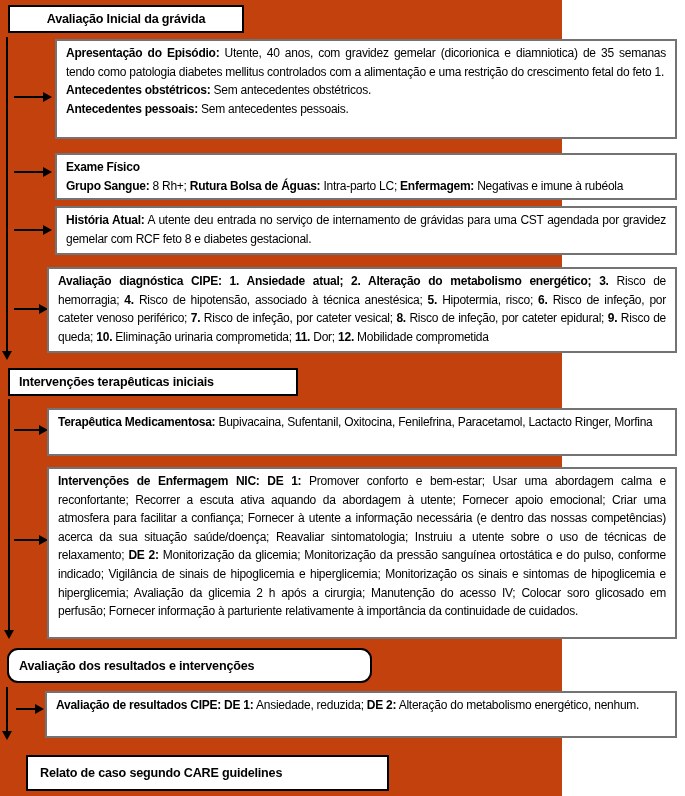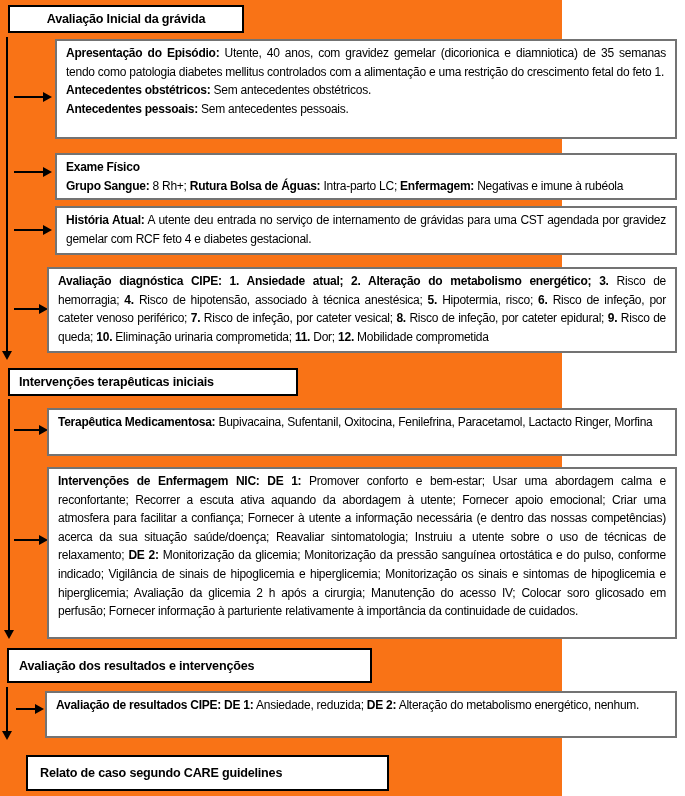--- a/index.html
+++ b/index.html
@@ -1,19 +1,19 @@
 <!DOCTYPE html>
 <html><head>
 <meta charset="utf-8">
 <style>
   html,body { margin:0; padding:0; background:#ffffff; }
   .fc-canvas {
     position:relative;
     width:562px; height:796px;
-    background:#f97316;
+    background:#c2410c;
     color:#000;
     font-family:"Liberation Sans", sans-serif;
     text-decoration:underline;
   }
   
   .hbox {
     position:absolute;
     box-sizing:border-box;
     border:2px solid #000;
     background:#fff;
@@ -86,21 +86,21 @@
     </div>
 
   <div class="harrow" style="left:14px; top:171px; width:30px;"></div>
   <div class="cbox" style="left:55px; top:153px; width:622px; min-height:44px;">
       <div><b>Exame Físico</b></div>
       <div><b>Grupo Sangue:</b><span> 8 Rh+; </span><b>Rutura Bolsa de Águas:</b><span> Intra-parto LC; </span><b>Enfermagem:</b><span> Negativas e imune à rubéola</span></div>
     </div>
 
   <div class="harrow" style="left:14px; top:229px; width:30px;"></div>
   <div class="cbox" style="left:55px; top:206px; width:622px; min-height:49px;">
-      <div><b>História Atual:</b><span> A utente deu entrada no serviço de internamento de grávidas para uma CST agendada por gravidez gemelar com RCF feto 4 e diabetes gestacional.</span></div>
+      <div><b>História Atual:</b><span> A utente deu entrada no serviço de internamento de grávidas para uma CST agendada por gravidez gemelar com RCF feto 8 e diabetes gestacional.</span></div>
     </div>
 
   <div class="harrow" style="left:14px; top:308px; width:26px;"></div>
   <div class="cbox" style="left:47px; top:267px; width:630px; min-height:86px;">
       <div><b>Avaliação diagnóstica CIPE: 1. Ansiedade atual; 2. Alteração do metabolismo energético; </b><b>3.</b><span> Risco de hemorragia; </span><b>4.</b><span> Risco de hipotensão, associado à técnica anestésica; </span><b>5.</b><span> Hipotermia, risco; </span><b>6.</b><span> Risco de infeção, por cateter venoso periférico; </span><b>7.</b><span> Risco de infeção, por cateter vesical; </span><b>8.</b><span> Risco de infeção, por cateter epidural; </span><b>9.</b><span> Risco de queda; </span><b>10.</b><span> Eliminação urinaria comprometida; </span><b>11.</b><span> Dor; </span><b>12.</b><span> Mobilidade comprometida</span></div>
     </div>
 
   <div class="hbox" style="left:8px; top:368px; width:290px; height:28px; padding-left:9px;">
     <span>Intervenções terapêuticas iniciais</span>
   </div>
@@ -110,21 +110,21 @@
   <div class="harrow" style="left:14px; top:429px; width:26px;"></div>
   <div class="cbox" style="left:47px; top:408px; width:630px; min-height:48px;">
       <div><b>Terapêutica Medicamentosa:</b><span> Bupivacaina, Sufentanil, Oxitocina, Fenilefrina, Paracetamol, Lactacto Ringer, Morfina</span></div>
     </div>
 
   <div class="harrow" style="left:14px; top:539px; width:26px;"></div>
   <div class="cbox" style="left:47px; top:467px; width:630px; min-height:172px;">
       <div><b>Intervenções de Enfermagem NIC: DE 1:</b><span> Promover conforto e bem-estar; Usar uma abordagem calma e reconfortante; Recorrer a escuta ativa aquando da abordagem à utente; Fornecer apoio emocional; Criar uma atmosfera para facilitar a confiança; Fornecer à utente a informação necessária (e dentro das nossas competências) acerca da sua situação saúde/doença; Reavaliar sintomatologia; Instruiu a utente sobre o uso de técnicas de relaxamento; </span><b>DE 2:</b><span> Monitorização da glicemia; Monitorização da pressão sanguínea ortostática e do pulso, conforme indicado; Vigilância de sinais de hipoglicemia e hiperglicemia; Monitorização os sinais e sintomas de hipoglicemia e hiperglicemia; Avaliação da glicemia 2 h após a cirurgia; Manutenção do acesso IV; Colocar soro glicosado em perfusão; Fornecer informação à parturiente relativamente à importância da continuidade de cuidados.</span></div>
     </div>
 
-  <div class="hbox" style="left:7px; top:648px; width:365px; height:35px; padding-left:10px;">
+  <div class="hbox" style="left:7px; top:648px; width:365px; height:35px; padding-left:10px;border-radius:11px;">
     <span>Avaliação dos resultados e intervenções</span>
   </div>
 
   <div class="vline" style="left:6px; top:687px; height:45px;"></div>
 
   <div class="harrow" style="left:16px; top:708px; width:20px;"></div>
   <div class="cbox" style="left:45px; top:691px; width:632px; min-height:47px;">
       <div><b>Avaliação de resultados CIPE: DE 1:</b><span> Ansiedade, reduzida; </span><b>DE 2:</b><span> Alteração do metabolismo energético, nenhum.</span></div>
     </div>
 

